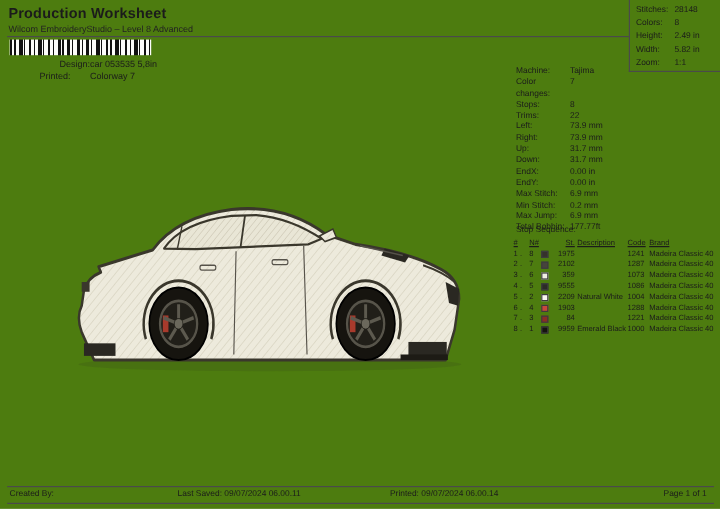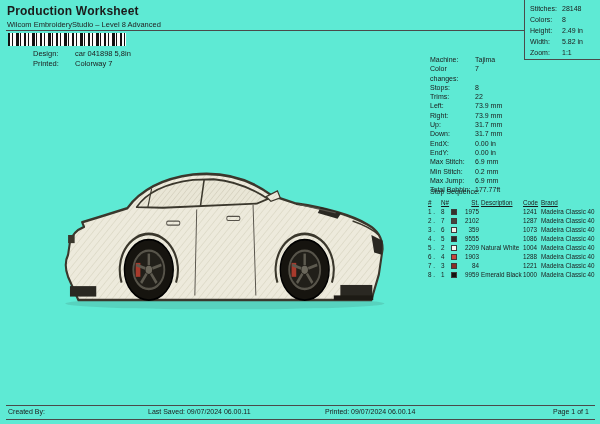--- a/index.html
+++ b/index.html
@@ -1,40 +1,40 @@
 <!DOCTYPE html>
 <html><head>
 <meta charset="utf-8">
 <style>
   * { margin:0; padding:0; box-sizing:border-box; }
   html,body { width:600px; height:424px; }
   body { font-family:"Liberation Sans", sans-serif; background:#e9e9e9; }
   .sheet { position:absolute; left:0; top:0; width:600px; height:424px;
-           background:#5eead4; color:#1b1b1b; overflow:hidden; }
+           background:#4d7c0f; color:#1b1b1b; overflow:hidden; }
   .abs { position:absolute; }
 
   
   .title    { left:7px; top:4px;  font-size:12px; font-weight:700; letter-spacing:0.2px; }
   .subtitle { left:7px; top:20px; font-size:7.5px; color:#222; }
   .rule { background:#4a4a4a; height:1px; }
   .rule-top { left:6px; top:30px; width:518px; }
 
   
   .statsbox { left:524px; top:0; width:76px; height:60px;
               border-left:1px solid #4a4a4a; border-bottom:1px solid #4a4a4a;
               padding:3px 2px 0 5px; font-size:7px; }
   .stat-row { display:flex; line-height:11px; }
   .stat-label { width:32px; flex:none; }
 
   
   .barcode { left:8px; top:33px; width:118px; height:13px;
              background:repeating-linear-gradient(90deg,
                #111 0 2px, #fcfcfa 2px 4px, #111 4px 5px, #fcfcfa 5px 8px,
                #111 8px 11px, #fcfcfa 11px 12px, #111 12px 13px, #fcfcfa 13px 16px); }
-  .design-row   { left:33px; top:49px;   font-size:7.5px; display:flex; }
+  .design-row   { left:33px; top:49px;   font-size:7.5px; display:flex;text-align:right; }
   .colorway-row { left:33px; top:58.5px; font-size:7.5px; display:flex; }
   .d-label { width:42px; flex:none; }
 
   
   .machine { left:430px; top:55px; width:170px; font-size:7px; }
   .m-row { display:flex; line-height:9.3px; }
   .m-label { width:45px; flex:none; }
 
   
   .stopseq-title { left:430px; top:188px; font-size:7px; }
@@ -88,21 +88,21 @@
     </div>
     <div class="stat-row">
       <span class="stat-label">Zoom:</span>
       <span>1:1</span>
     </div>
   </div>
 
   <div class="abs barcode"></div>
   <div class="abs design-row">
     <span class="d-label">Design:</span>
-    <span>car 041898 5,8in</span>
+    <span>car 053535 5,8in</span>
   </div>
   <div class="abs colorway-row">
     <span class="d-label">Printed:</span>
     <span>Colorway 7</span>
   </div>
 
   <div class="abs machine">
     <div class="m-row">
         <span class="m-label">Machine:</span>
         <span>Tajima</span>

